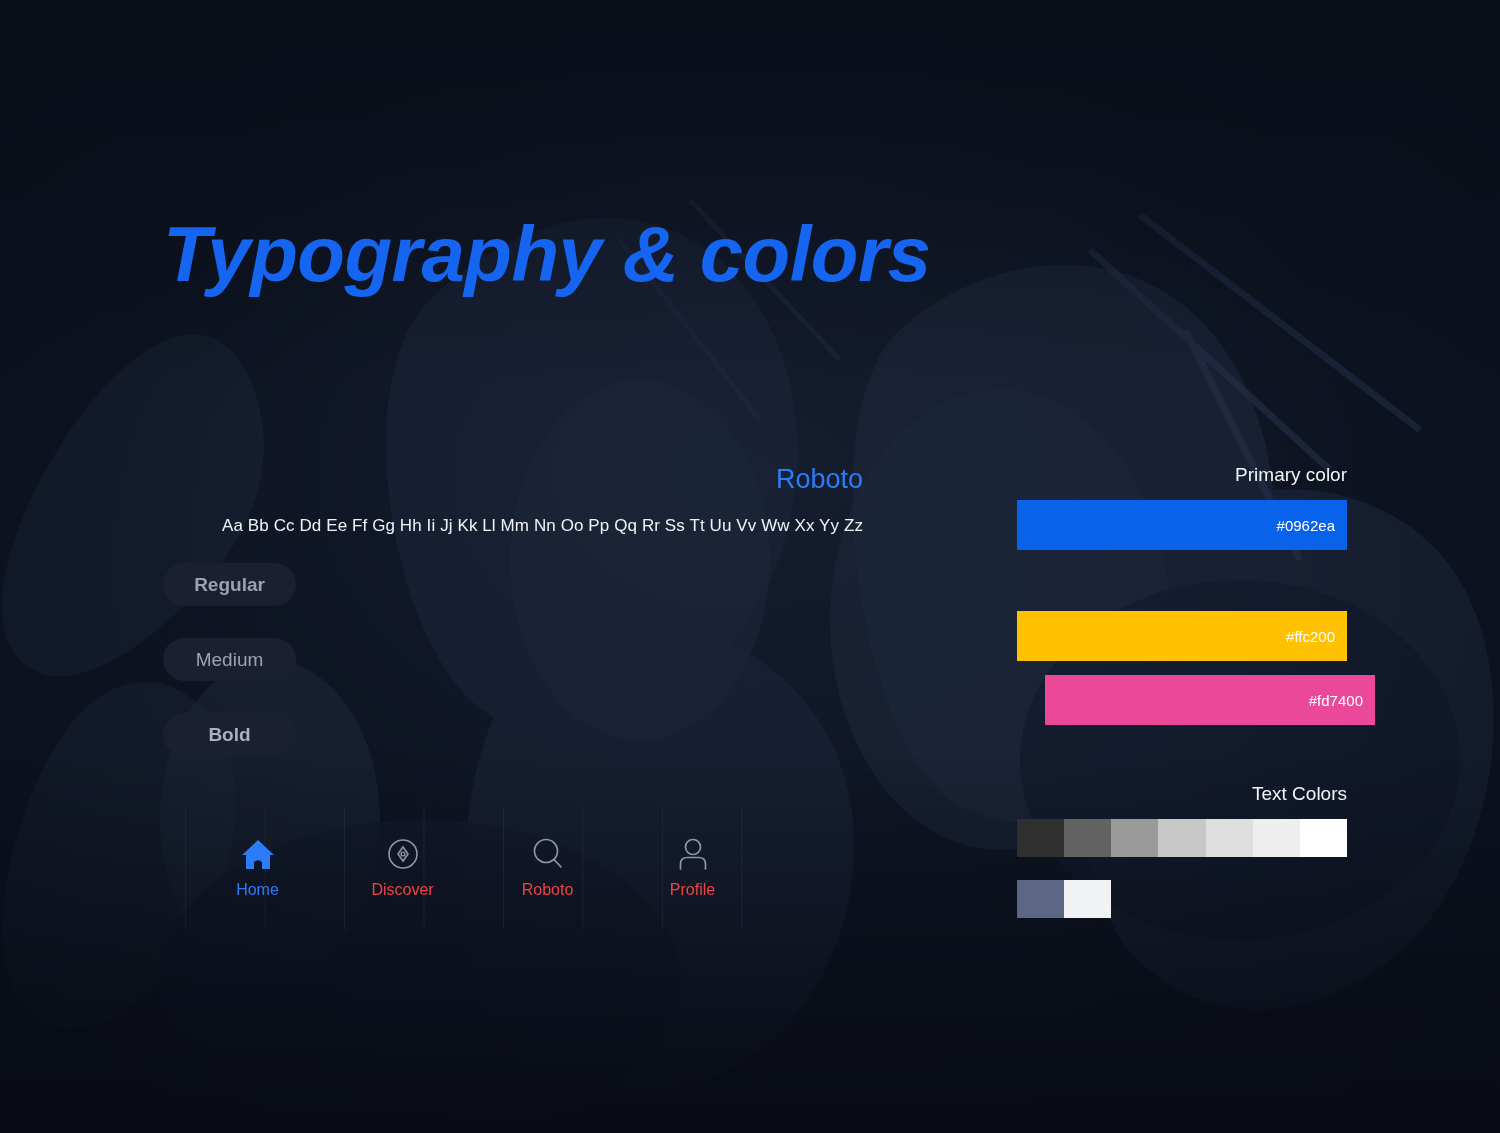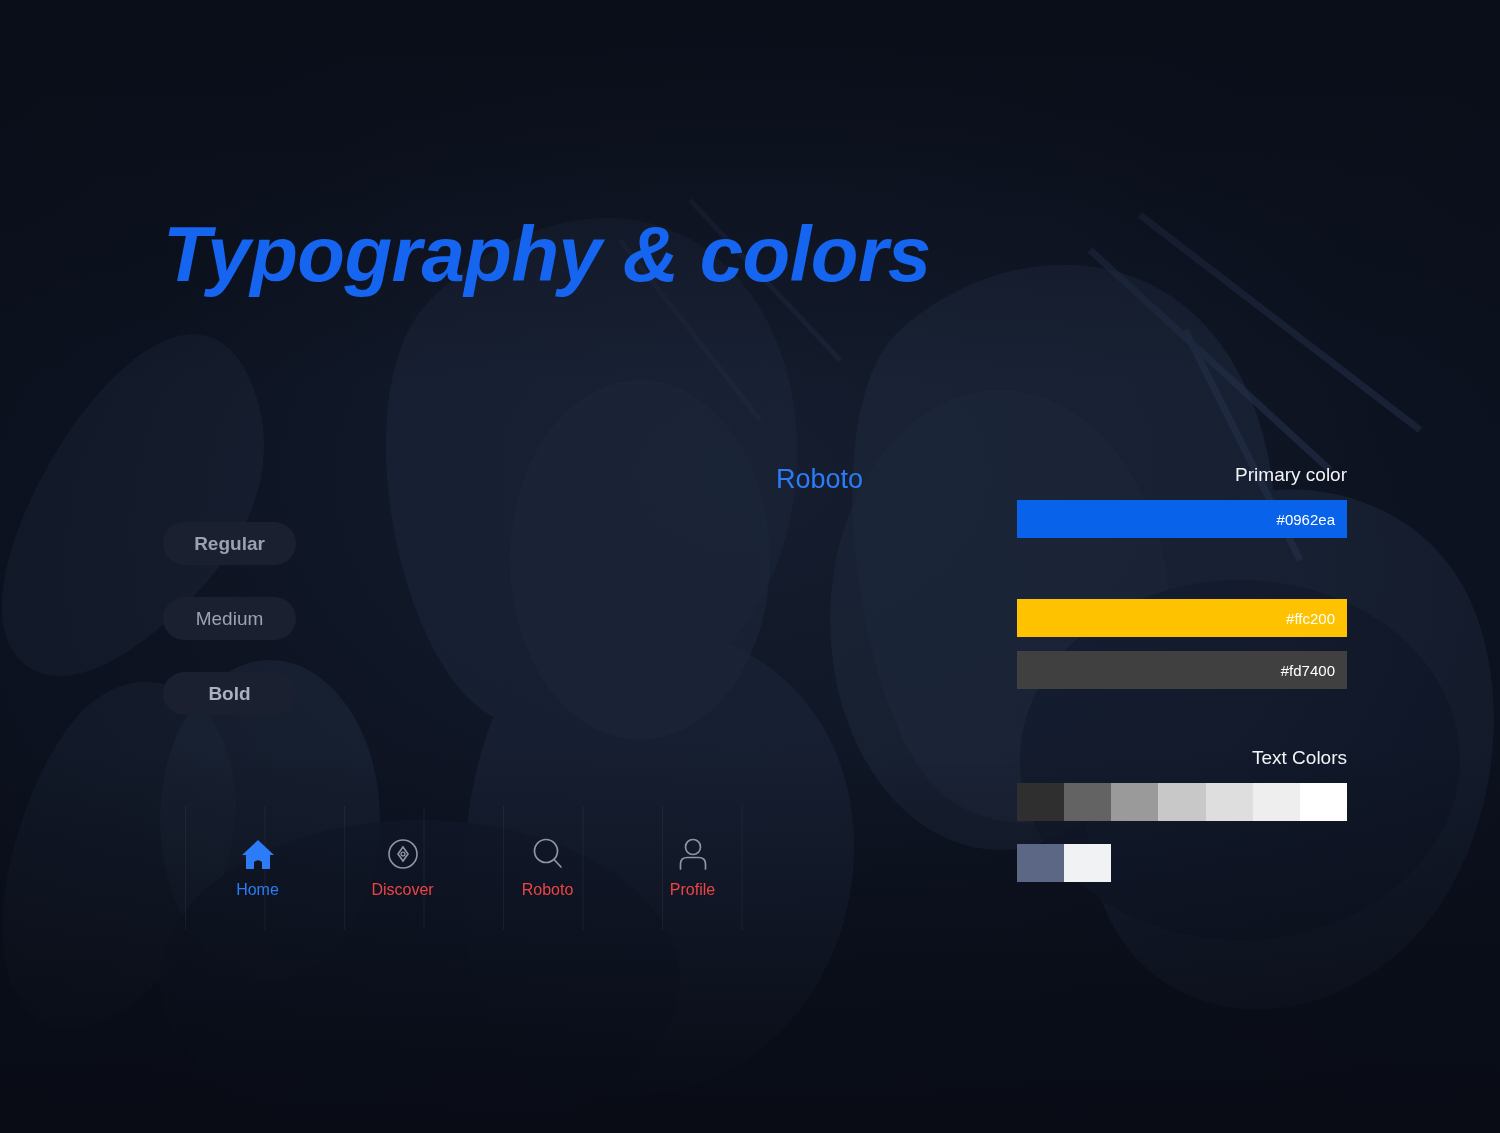--- a/index.html
+++ b/index.html
@@ -170,21 +170,21 @@
   .group-title {
     font-size: 19px;
     line-height: 24px;
     color: #f2f4f7;
     font-weight: 400;
     margin-bottom: 13px;
   }
 
   .color-bar {
     width: 330px;
-    height: 38px;
+    height: 50px;
     display: flex;
     align-items: center;
     justify-content: flex-end;
     padding-right: 12px;
     margin-bottom: 14px;
   }
 
   .color-hex {
     font-size: 15px;
     line-height: 19px;
@@ -248,20 +248,21 @@
   </div>
   <div class="bg-layer bg-vignette"></div>
   <div class="bg-layer bg-top-fade"></div>
 
   <div id="page-title">Typography &amp; colors</div>
 
   <div id="type-col">
 
     <div id="font-name">Roboto</div>
 
+    <div id="alphabet">Aa Bb Cc Dd Ee Ff Gg Hh Ii Jj Kk Ll Mm Nn Oo Pp Qq Rr Ss Tt Uu Vv Ww Xx Yy Zz</div>
 
     <div id="weights">
       <div class="weight-pill w-regular">
         <span>Regular</span>
       </div>
       <div class="weight-pill w-medium">
         <span>Medium</span>
       </div>
       <div class="weight-pill w-bold">
         <span>Bold</span>
@@ -323,21 +324,21 @@
       <div class="group-title">Primary color</div>
       <div class="color-bar" style="background-color: rgb(9, 98, 234);">
         <span class="color-hex">#0962ea</span>
       </div>
     </div>
 
     <div class="color-group" id="secondary-group">
       <div class="color-bar" style="background-color: rgb(255, 194, 0);">
         <span class="color-hex">#ffc200</span>
       </div>
-      <div class="color-bar" style="background-color: #404040;">
+      <div class="color-bar" style="background-color: #ec4899; margin-left: 28px;">
         <span class="color-hex">#fd7400</span>
       </div>
     </div>
 
     <div class="color-group" id="text-colors-group">
       <div class="group-title">Text Colors</div>
       <div class="swatch-row row-1" id="text-row-1">
           <div class="swatch" style="background-color: rgb(47, 47, 47);"></div>
           <div class="swatch" style="background-color: rgb(99, 99, 99);"></div>
           <div class="swatch" style="background-color: rgb(154, 154, 154);"></div>

